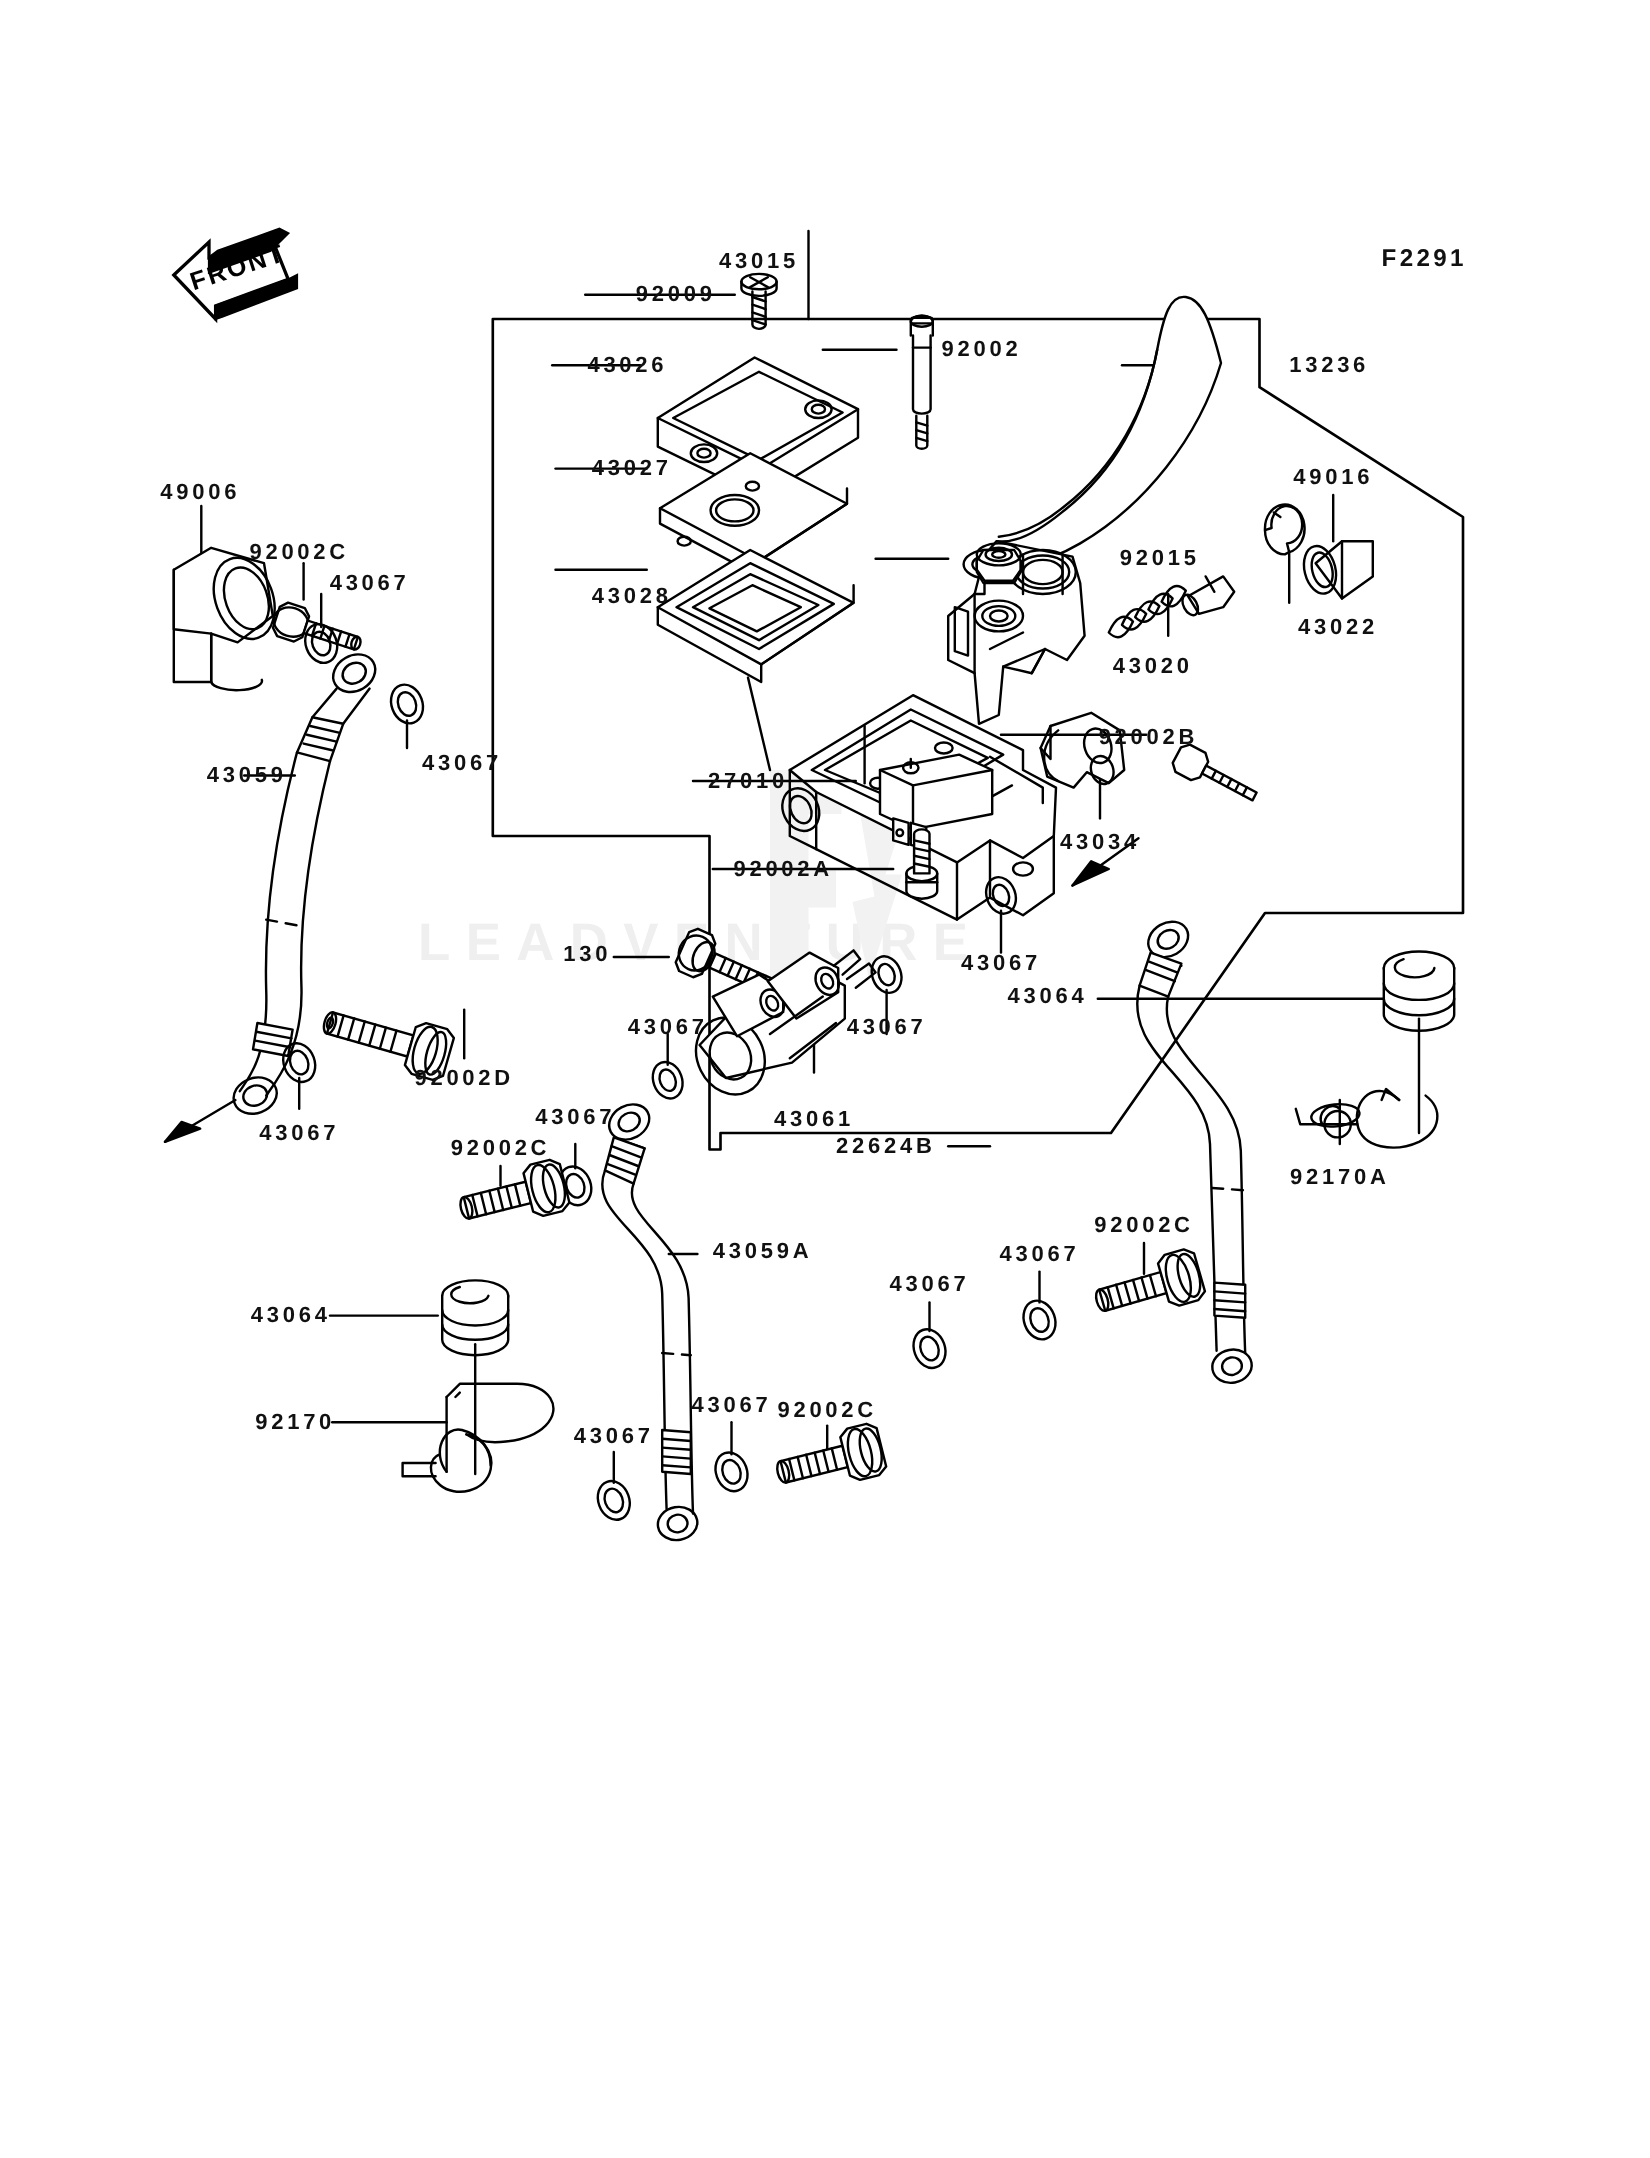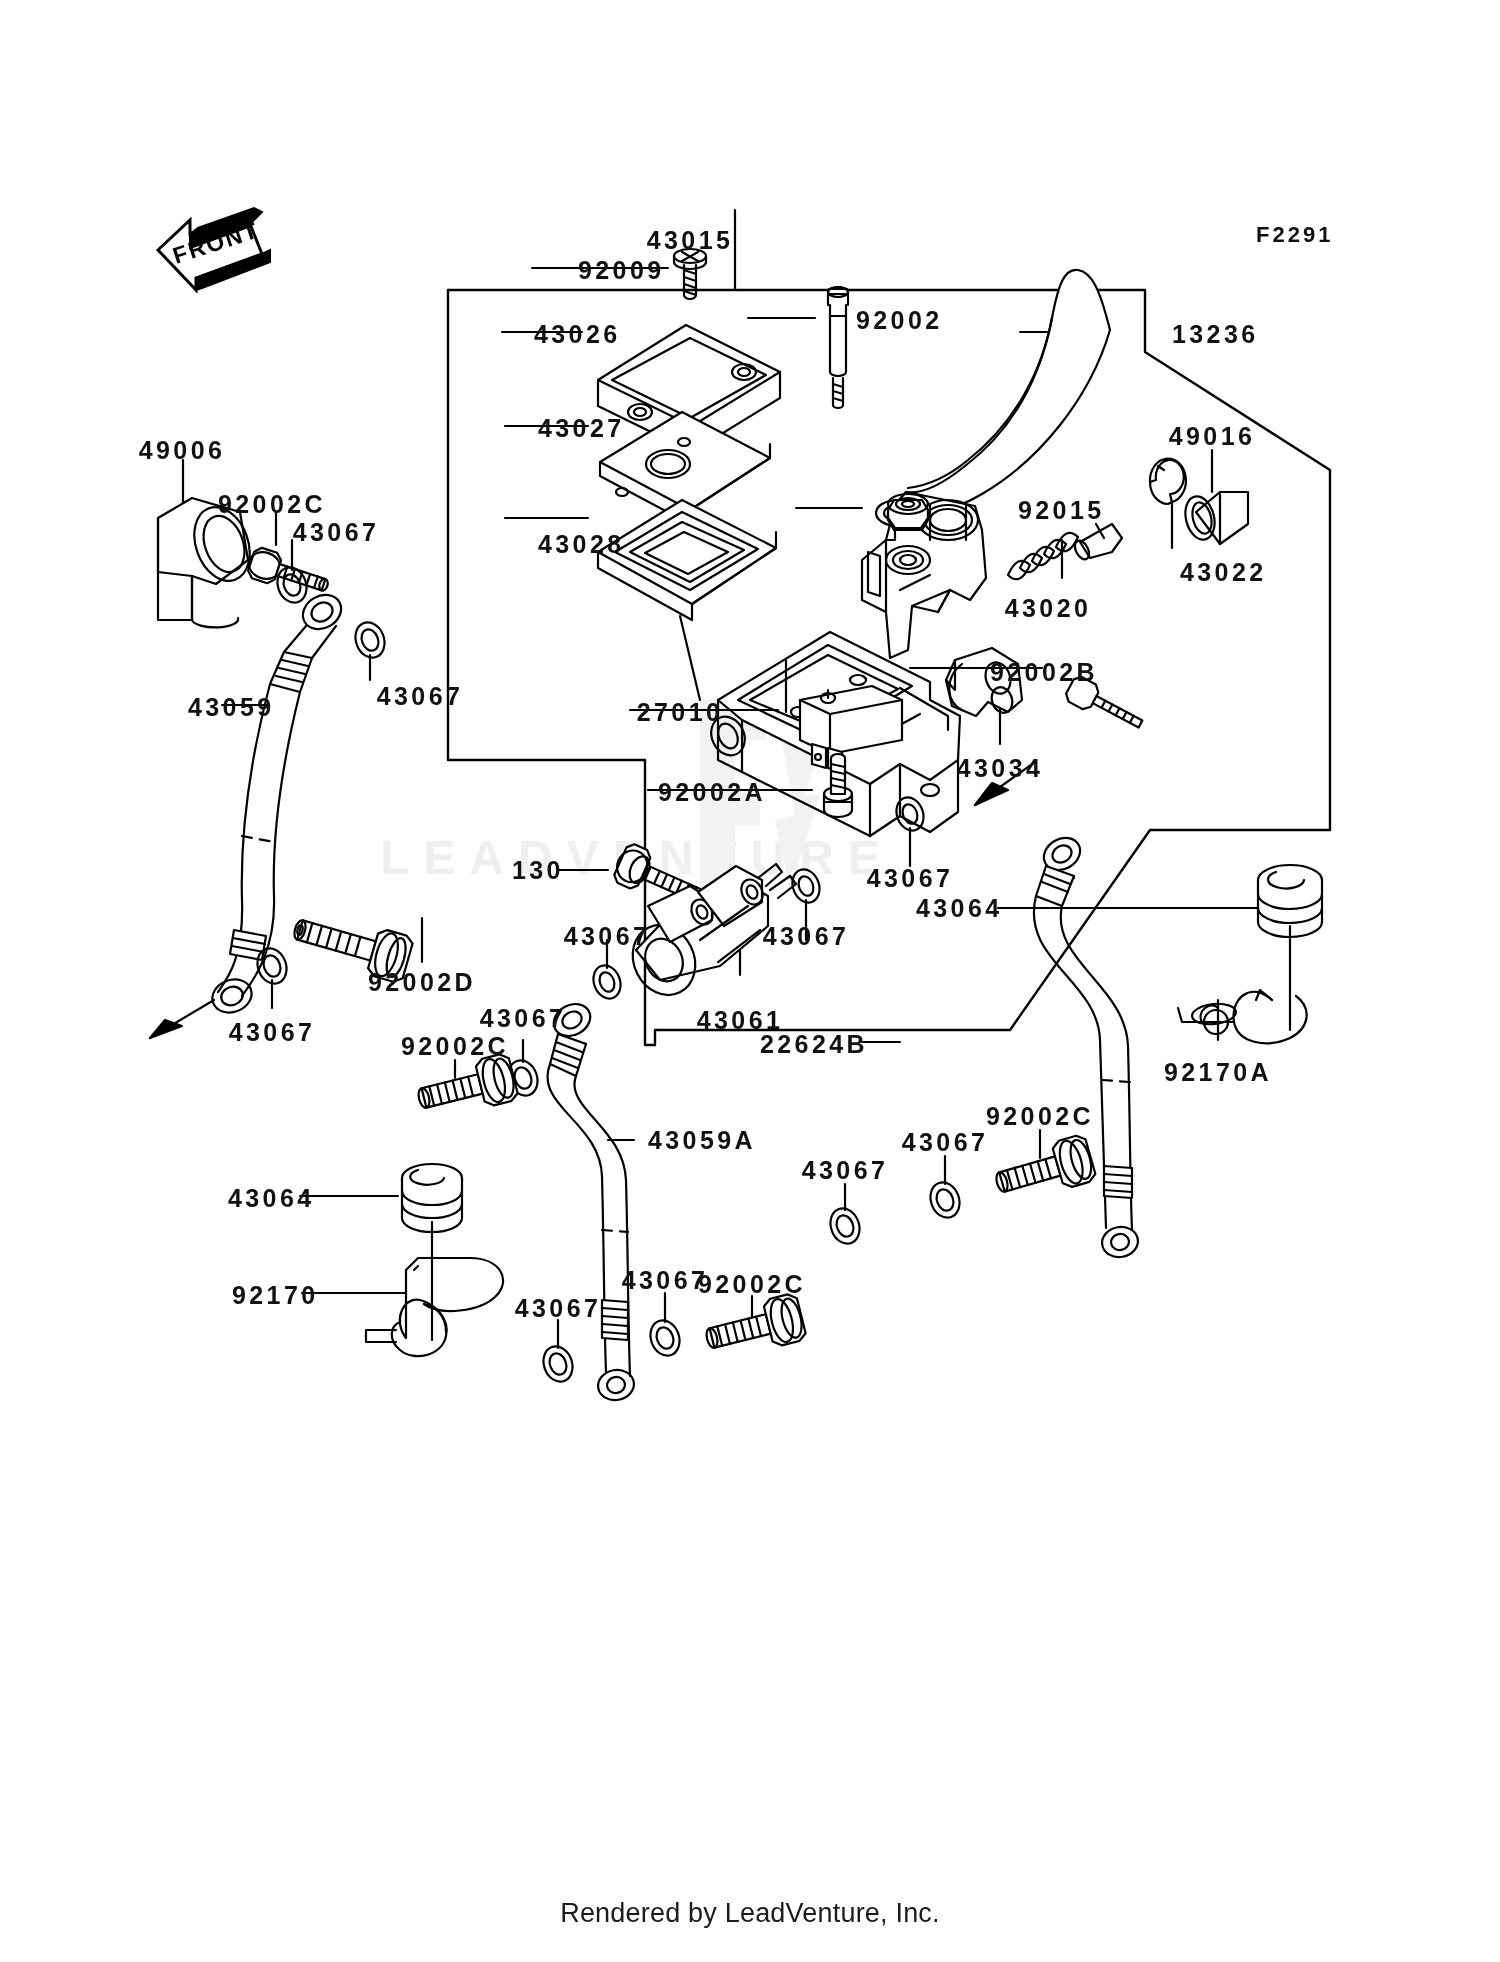--- a/index.html
+++ b/index.html
@@ -21,21 +21,21 @@
   #diagram-svg {
     position: absolute;
     left: 0;
     top: 0;
     width: 1500px;
     height: 1962px;
   }
   .lbl {
     position: absolute;
     font-family: "Liberation Sans", sans-serif;
-    font-size: 25px;
+    font-size: 20px;
     font-weight: bold;
     letter-spacing: 3.4px;
     color: #111111;
     white-space: nowrap;
     line-height: 1;
   }
   .lbl-sheet {
     position: absolute;
     font-family: "Liberation Sans", sans-serif;
     font-size: 22px;
@@ -666,15 +666,14 @@
   <div class="lbl" style="left:1040px; top:1104px; transform:translateX(-50%);">92002C</div>
   <div class="lbl" style="left:648px;  top:1128px;">43059A</div>
   <div class="lbl" style="left:945px;  top:1130px; transform:translateX(-50%);">43067</div>
   <div class="lbl" style="left:845px;  top:1158px; transform:translateX(-50%);">43067</div>
   <div class="lbl" style="left:228px;  top:1186px;">43064</div>
   <div class="lbl" style="left:232px;  top:1283px;">92170</div>
   <div class="lbl" style="left:752px;  top:1272px; transform:translateX(-50%);">92002C</div>
   <div class="lbl" style="left:665px;  top:1268px; transform:translateX(-50%);">43067</div>
   <div class="lbl" style="left:558px;  top:1296px; transform:translateX(-50%);">43067</div>
 
-  <div class="caption">Rendered by LeadVenture, Inc.</div>
 
 </div>
 
 </body></html>

